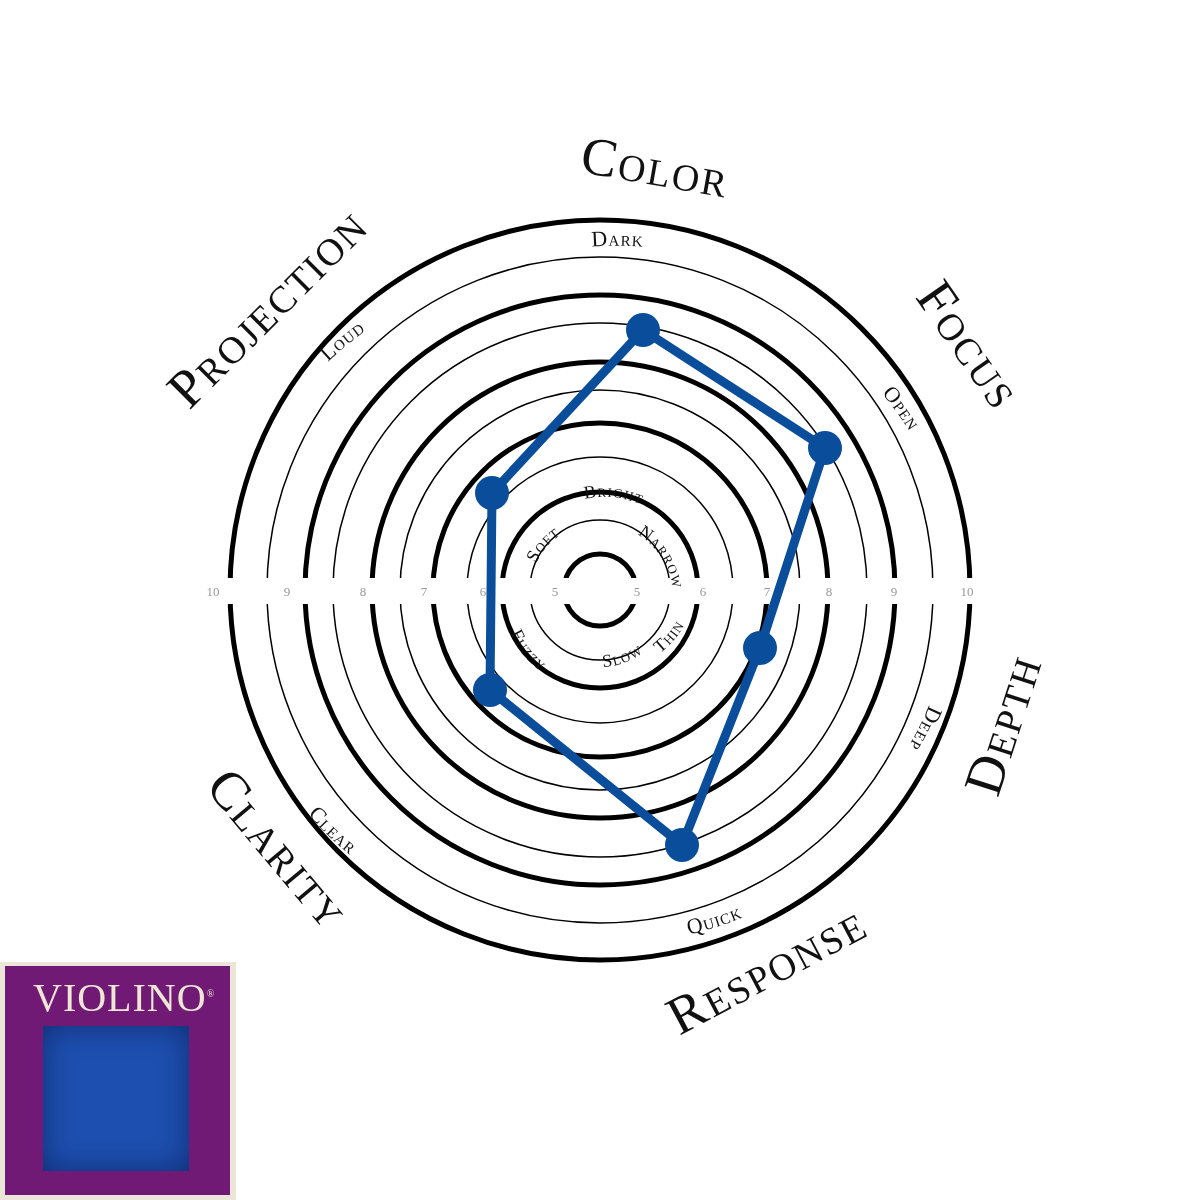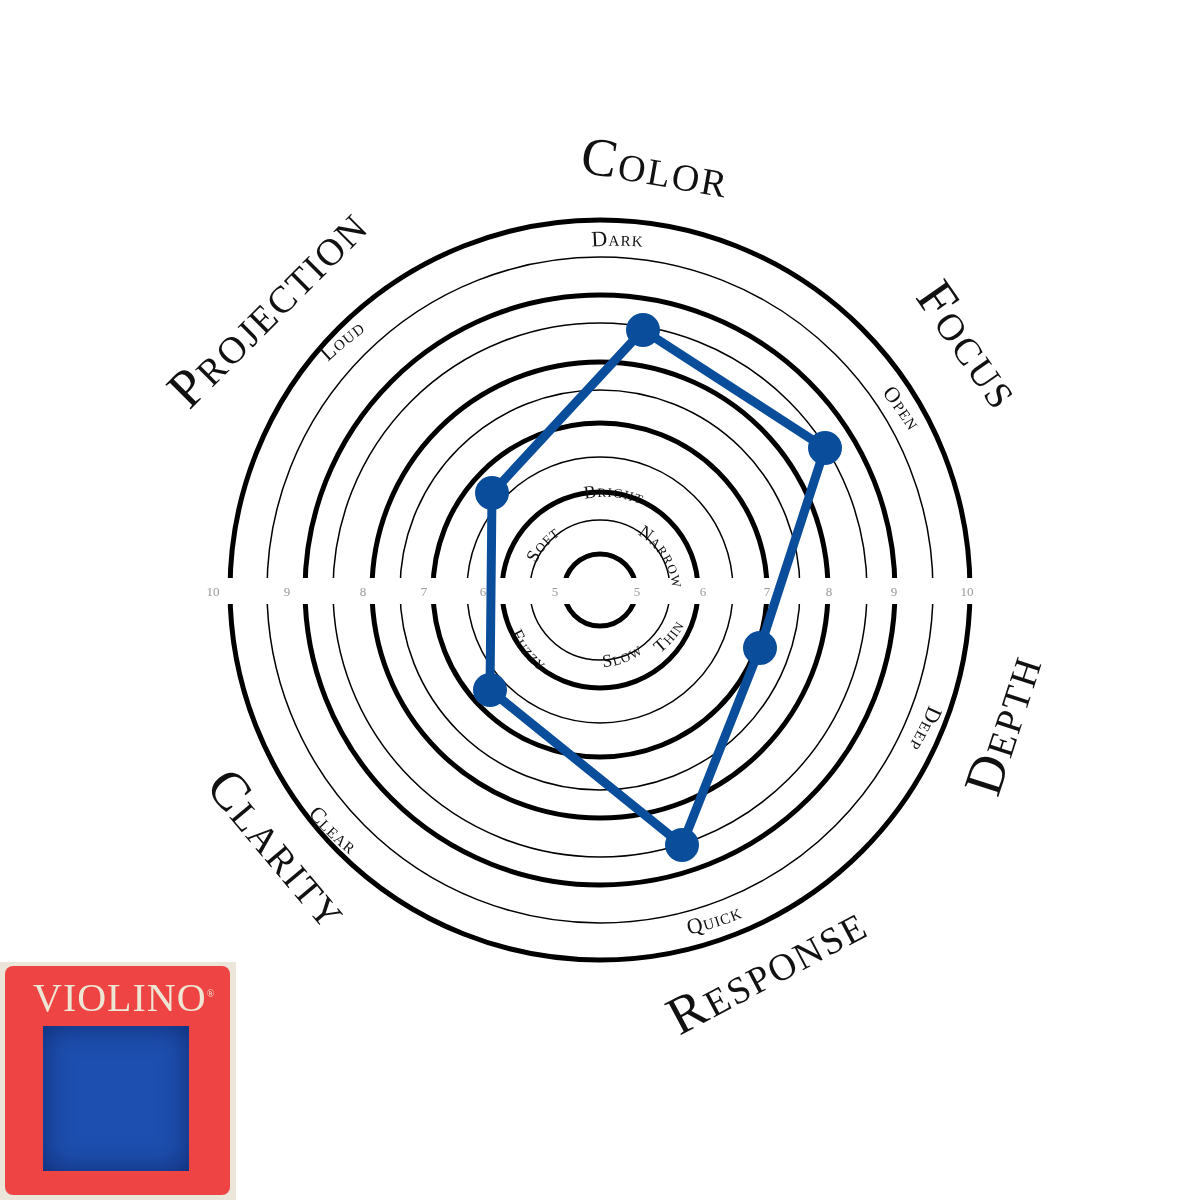--- a/index.html
+++ b/index.html
@@ -2,21 +2,21 @@
 <html><head>
 <meta charset="utf-8">
 <style>
   html,body{margin:0;padding:0;background:#fff;}
   body{width:1200px;height:1200px;position:relative;overflow:hidden;font-family:"Liberation Serif","DejaVu Serif",serif;}
   svg{position:absolute;left:0;top:0;}
   .axis-label{font-family:"Liberation Serif","DejaVu Serif",serif;fill:#111;letter-spacing:2px;}
   .pole-label{font-family:"Liberation Serif","DejaVu Serif",serif;fill:#111;letter-spacing:1px;}
   .tick{font-family:"Liberation Serif","DejaVu Serif",serif;fill:#999;font-size:13px;}
   .logo{position:absolute;left:0;top:962px;width:236px;height:238px;background:#ece6da;}
-  .logo-inner{position:absolute;left:5px;top:4px;right:6px;bottom:5px;background:#ef4444;border-radius:8px;}
+  .logo-inner{position:absolute;left:5px;top:4px;right:6px;bottom:5px;background:#701a75;}
   .logo-text{position:absolute;left:28px;top:8px;color:#ede6d4;font-size:40px;letter-spacing:1px;font-family:"Liberation Serif","DejaVu Serif",serif;}
   .logo-blue{position:absolute;left:38px;top:60px;width:146px;height:145px;background:#1d4fb0;box-shadow:inset 0 0 30px rgba(0,0,40,0.45);}
 </style>
 </head>
 <body>
 
 <svg width="1200" height="1200" viewBox="0 0 1200 1200">
   <defs>
     <path id="p-dark" d="M 515 262 A 330 330 0 0 1 720 262"></path>
     <path id="p-open" d="M 852 362 A 330 330 0 0 1 930 470"></path>

